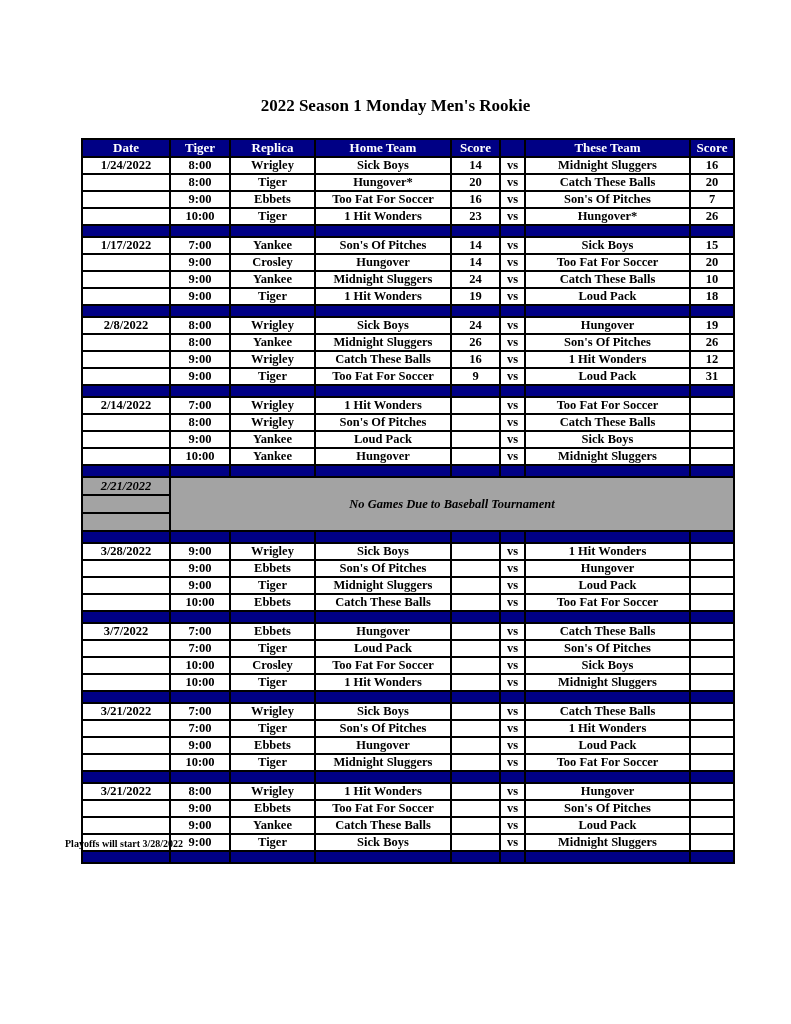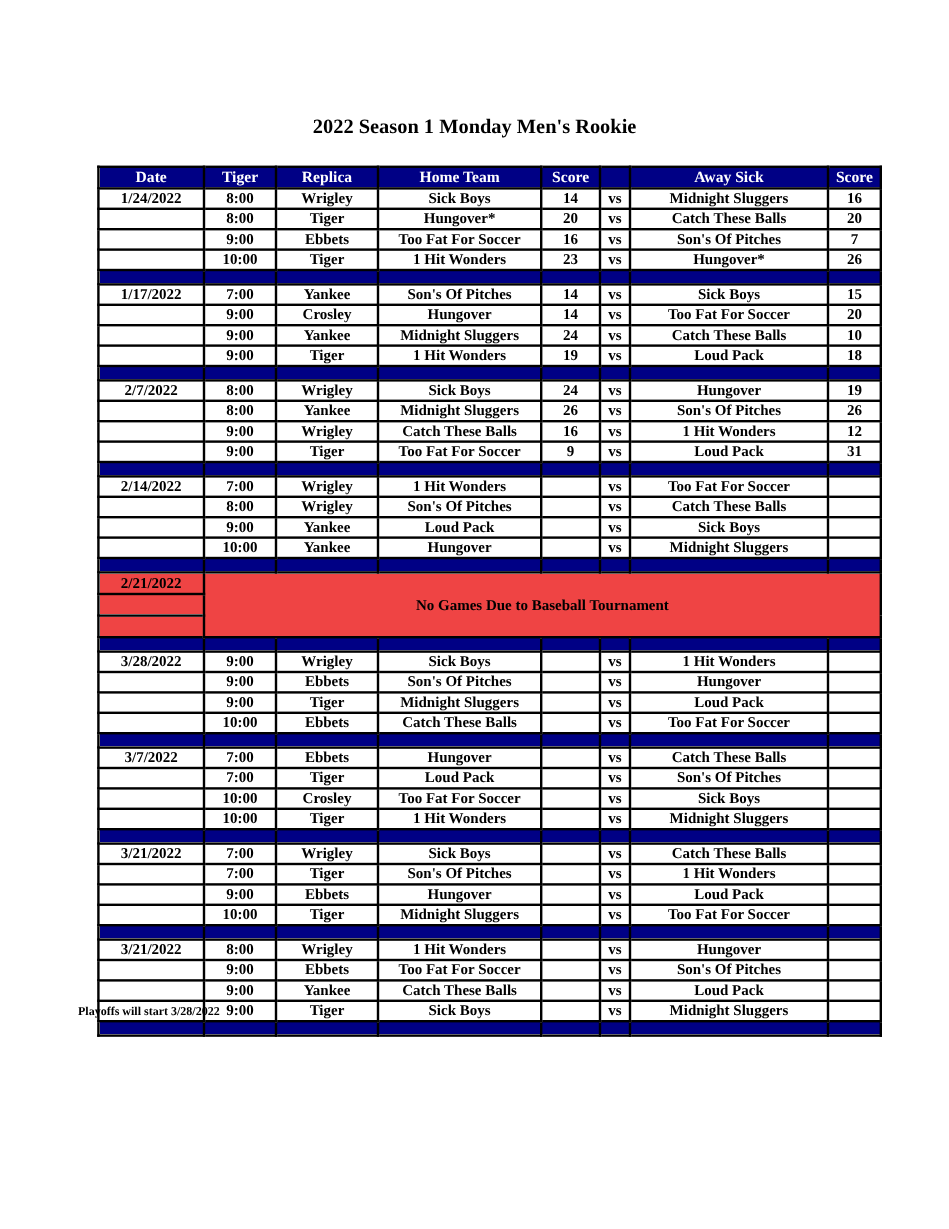--- a/index.html
+++ b/index.html
@@ -16,21 +16,21 @@
   col.c-date{width:88px}col.c-time{width:60px}col.c-replica{width:85px}
   col.c-home{width:136px}col.c-hscore{width:49px}col.c-vs{width:25px}
   col.c-away{width:165px}col.c-ascore{width:44px}
   th,td{border:2px solid #000;padding:0;margin:0;text-align:center;
         vertical-align:middle;font-weight:bold;overflow:hidden;white-space:nowrap;}
   th{background:var(--navy,#000085);color:#fff;height:15px;font-size:13px;}
   tr.data td{height:14px;font-size:12.5px;background:#fff;}
   td.hl{background:var(--hl,#ffff00);}
   td.vs{font-size:10px;}
   tr.spacer td{height:10px;background:var(--navy,#000085);}
-  tr.nogames td{height:16px;background:#ef4444;font-size:12.5px;}
+  tr.nogames td{height:16px;background:#a3a3a3;font-size:12.5px;font-style:italic;}
   td.msg{font-size:28px;font-weight:bold;white-space:nowrap;}
   .footer{position:absolute;left:65px;top:838px;font-size:10px;font-weight:bold;}
 </style>
 </head>
 <body>
 
 <div class="page">
   <div class="subtitle">2022 Season 1 Monday Men's Rookie</div>
 
   <table>
@@ -45,21 +45,21 @@
         <col class="c-ascore">
     </colgroup>
     <thead>
         <tr>
           <th>Date</th>
           <th>Tiger</th>
           <th>Replica</th>
           <th>Home Team</th>
           <th>Score</th>
           <th></th>
-          <th>Away Sick</th>
+          <th>These Team</th>
           <th>Score</th>
         </tr>
       </thead>
     <tbody>
         <tr class="data">
           <td>1/24/2022</td>
           <td>8:00</td>
           <td>Wrigley</td>
           <td>Sick Boys</td>
           <td>14</td>
@@ -151,21 +151,21 @@
           <td></td>
           <td></td>
           <td></td>
           <td></td>
           <td></td>
           <td></td>
           <td></td>
           <td></td>
         </tr>
         <tr class="data">
-          <td>2/7/2022</td>
+          <td>2/8/2022</td>
           <td>8:00</td>
           <td>Wrigley</td>
           <td class="hl">Sick Boys</td>
           <td class="hl">24</td>
           <td class="vs">vs</td>
           <td>Hungover</td>
           <td>19</td>
         </tr>
         <tr class="data">
           <td></td>

